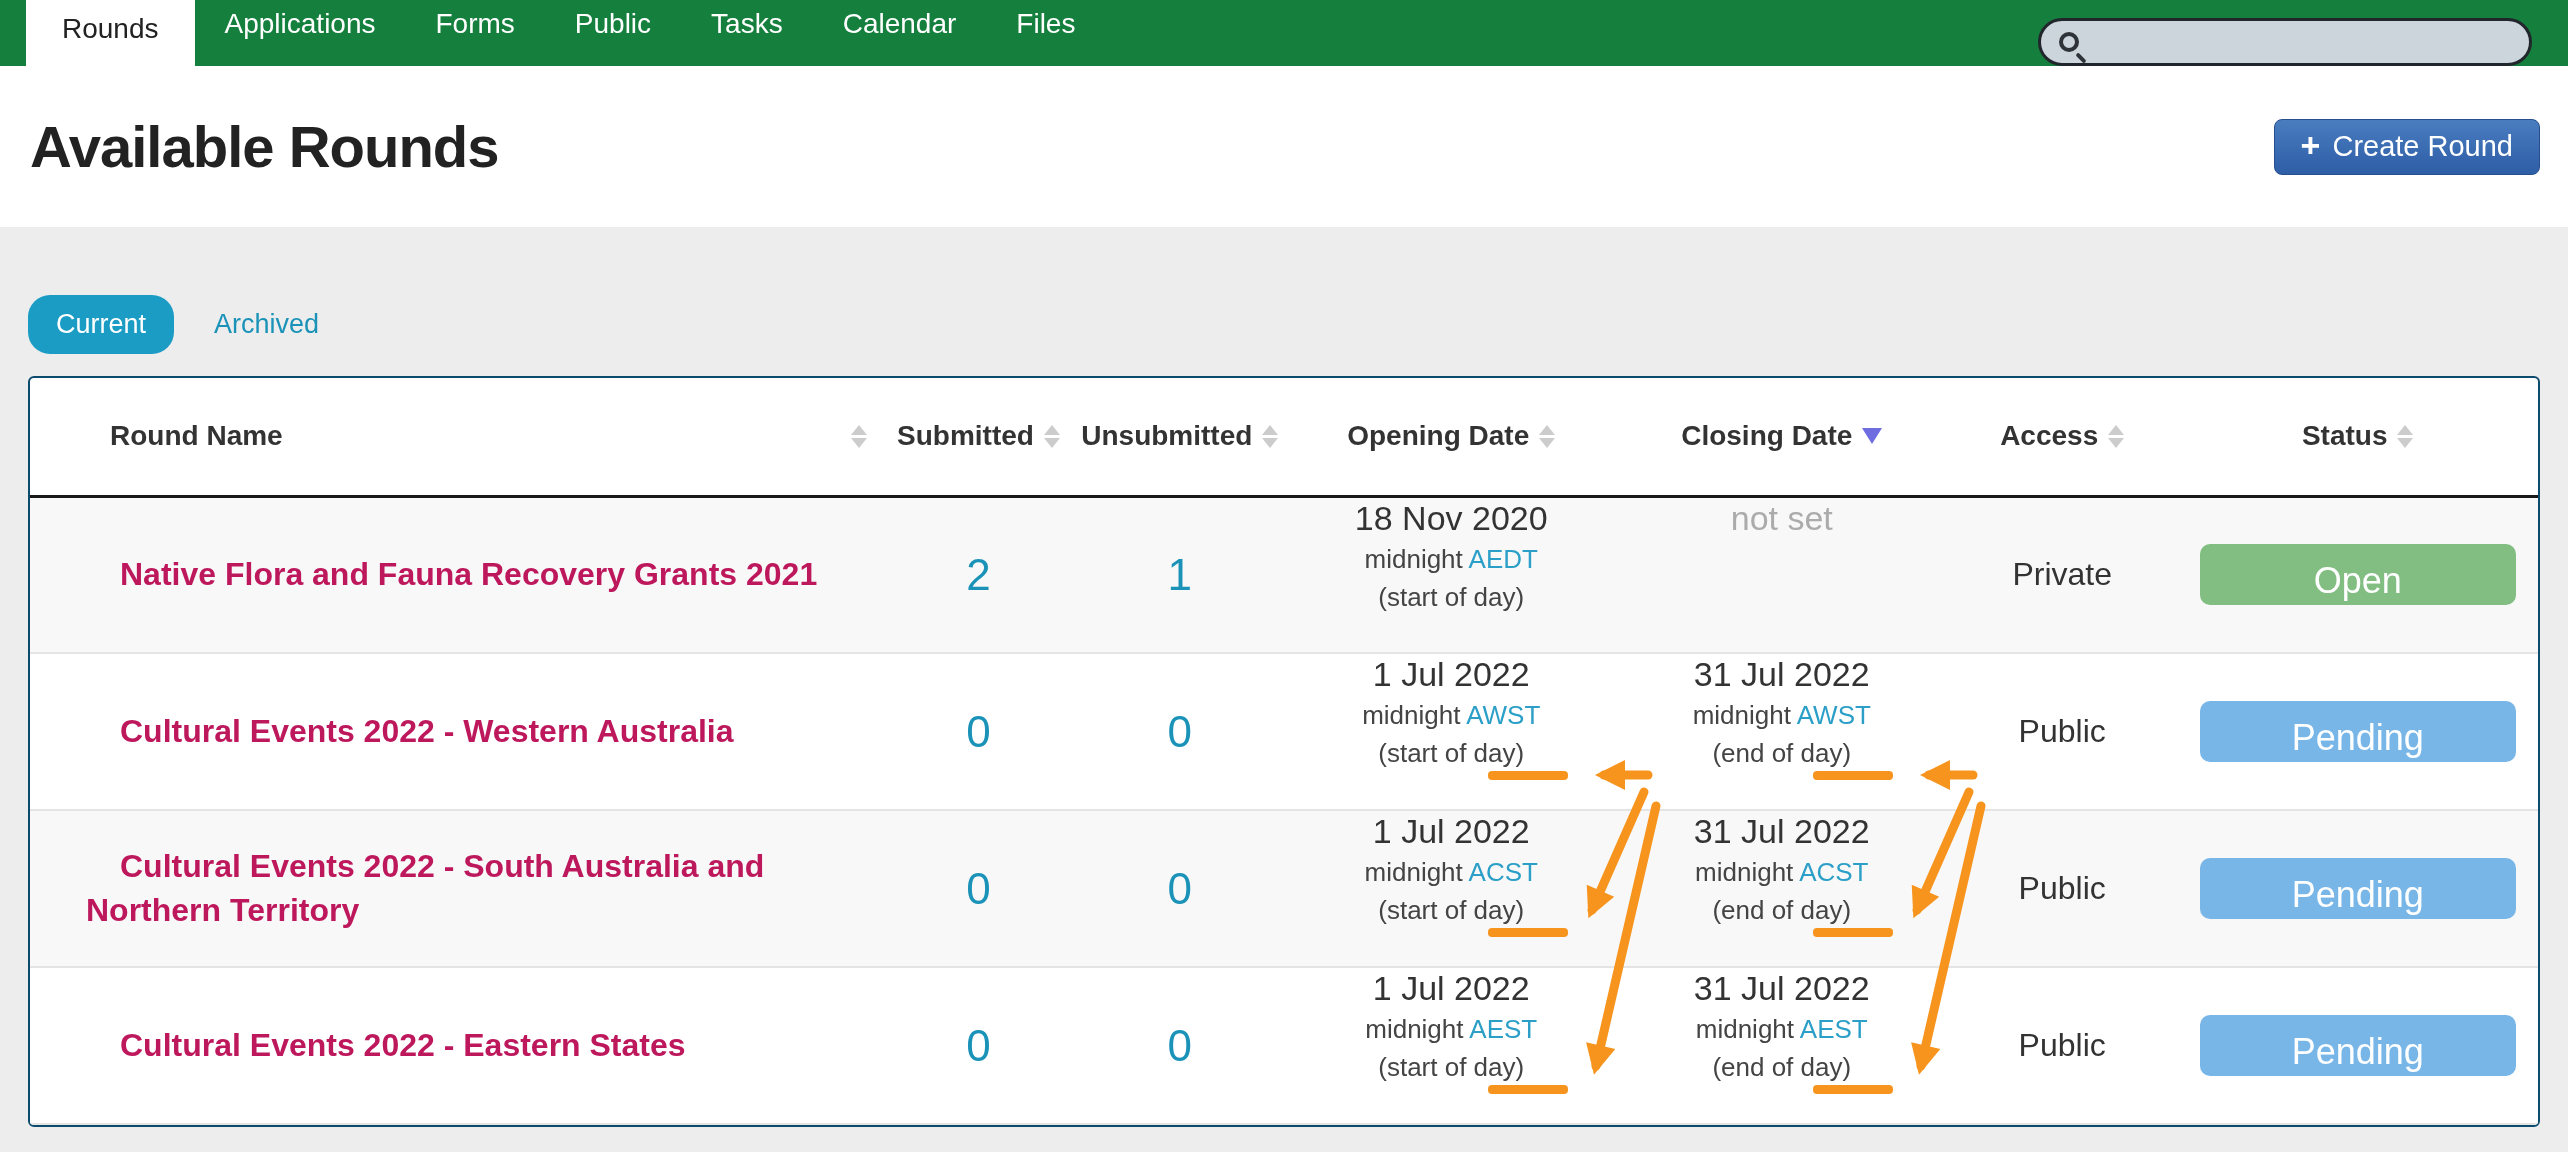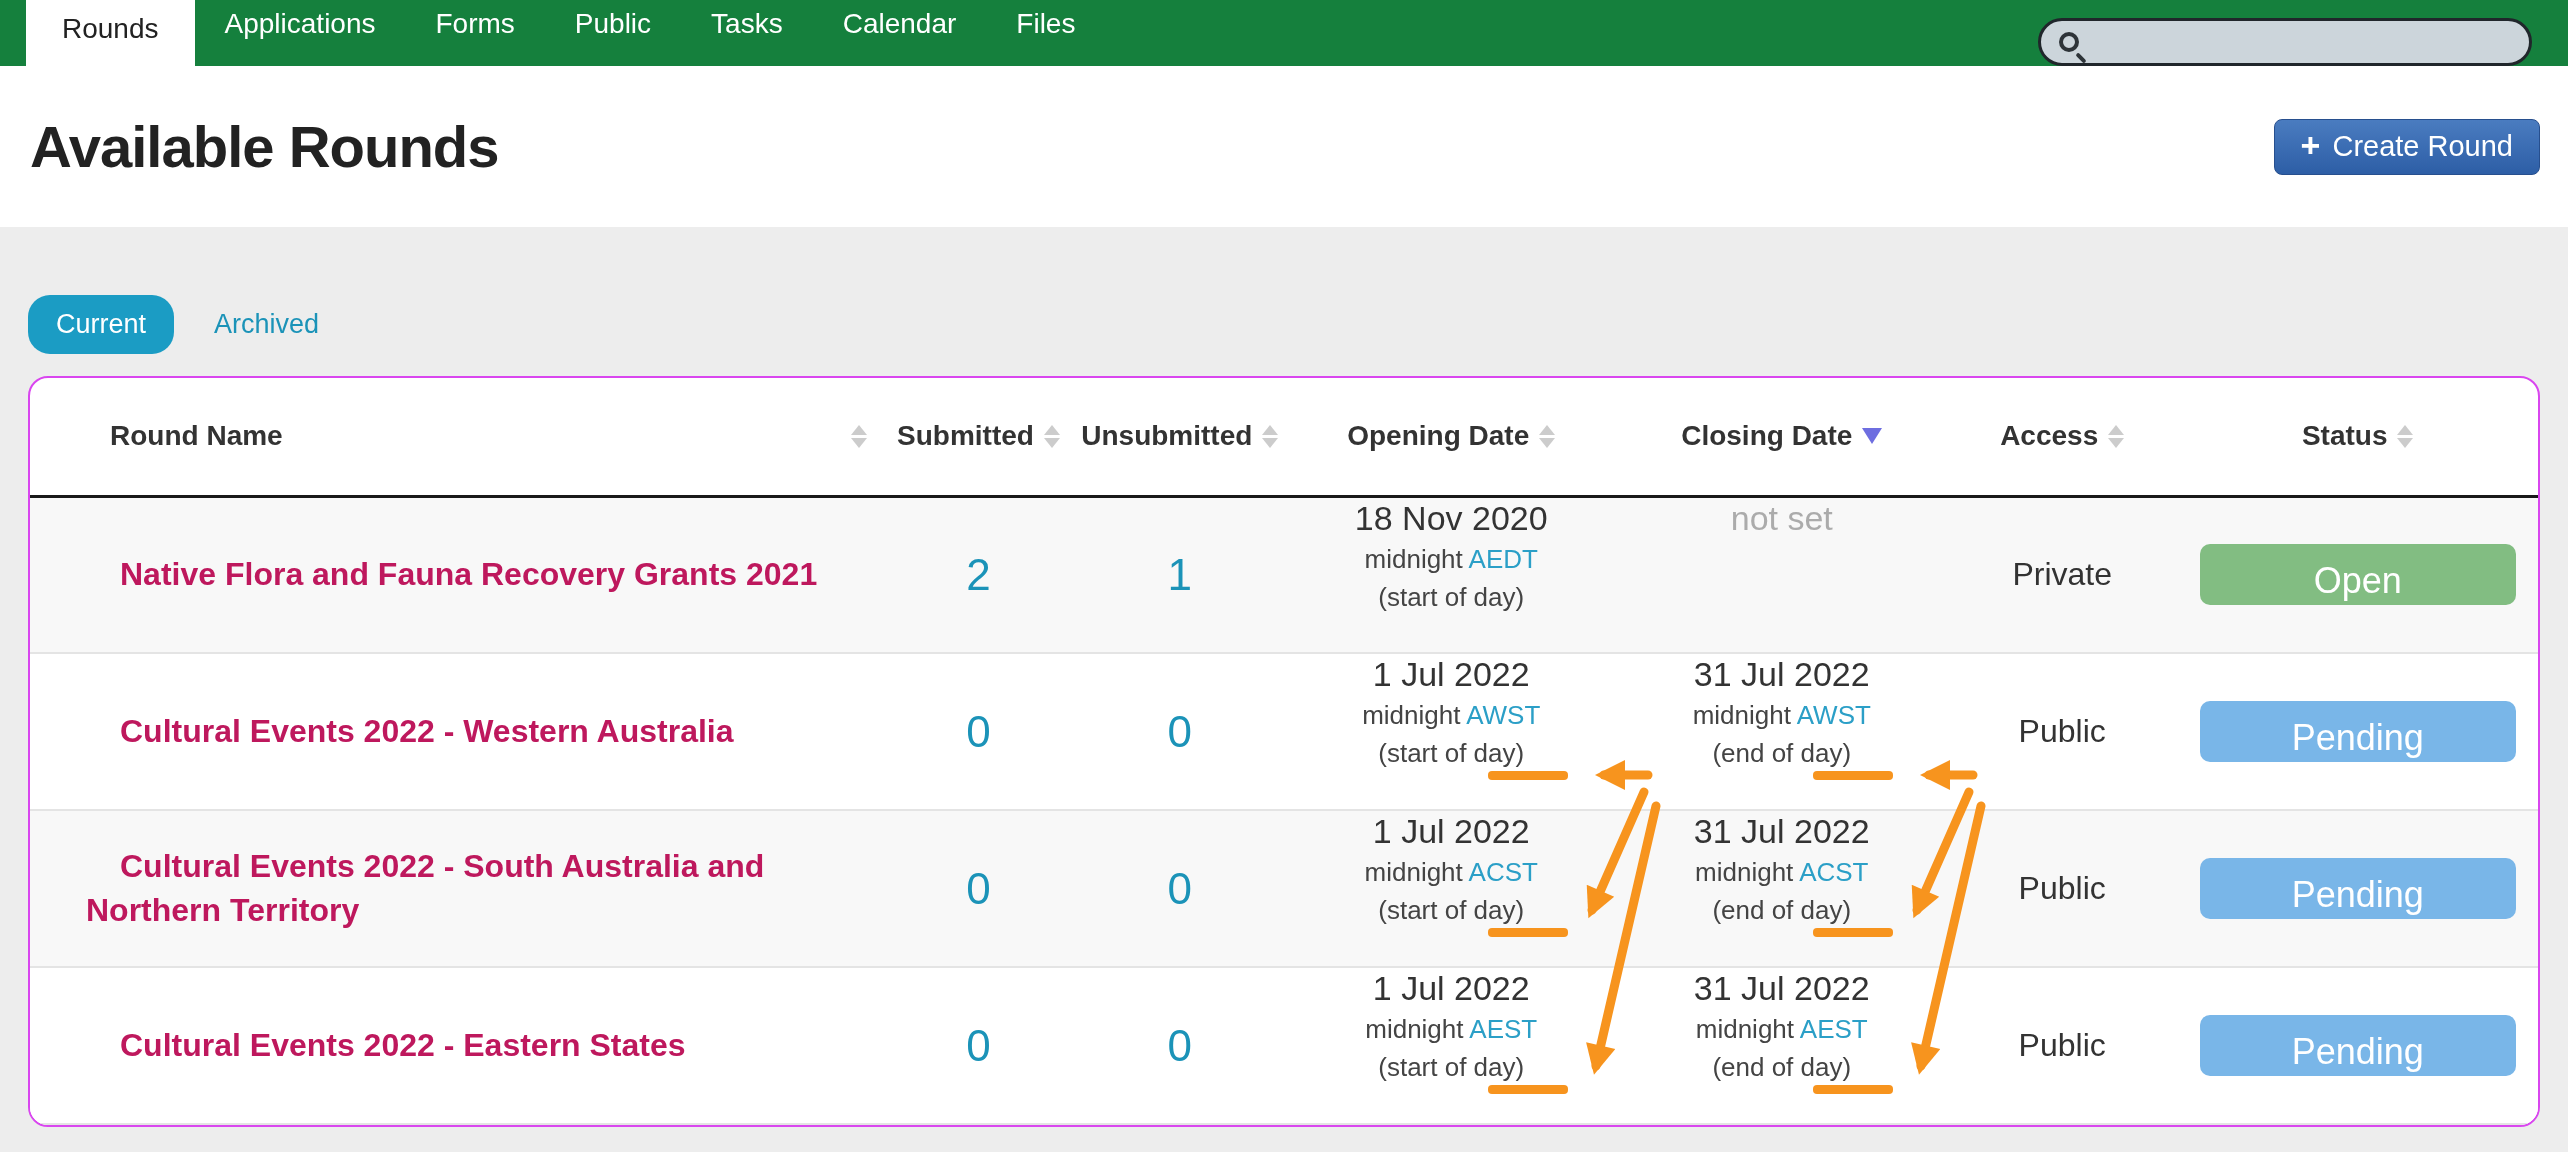--- a/index.html
+++ b/index.html
@@ -23,21 +23,21 @@
   .create-btn { background: linear-gradient(#4a7cc0, #2d5ea6); border: 1px solid #274f8e; border-radius: 8px;
     color: #ffffff; font-size: 29px; height: 56px; padding: 0 26px; display: flex; align-items: center; gap: 12px; cursor: pointer; }
   .plus { font-size: 34px; font-weight: 700; line-height: 1; position: relative; top: -2px; }
 
   
   .content { background: #ededed; padding: 68px 28px 0 28px; height: 906px; }
   .filter-row { display: flex; align-items: center; }
   .btn-current { background: #1b9cc4; color: #ffffff; font-size: 27px; border: none; border-radius: 22px; padding: 14px 28px; cursor: pointer; }
   .link-archived { color: #1b93b8; font-size: 27px; margin-left: 40px; text-decoration: none; cursor: pointer; }
 
-  .card { background: #ffffff; border: 2px solid #d946ef; border-radius: 20px; margin-top: 22px; overflow: hidden; }
+  .card { background: #ffffff; border: 2px solid #0c4a6e; border-radius: 6px; margin-top: 22px; overflow: hidden; }
   table { width: 100%; border-collapse: collapse; table-layout: fixed; }
   col.c-name { width: 852px; } col.c-sub { width: 190px; } col.c-unsub { width: 212px; }
   col.c-open { width: 330px; } col.c-close { width: 330px; } col.c-access { width: 230px; } col.c-status { width: 360px; }
 
   thead th { height: 118px; border-bottom: 3px solid #191919; font-size: 28px; font-weight: 700; color: #333; vertical-align: middle; }
   th .th-inner { display: flex; align-items: center; justify-content: center; gap: 10px; }
   th.th-name .th-inner { justify-content: space-between; padding-left: 80px; padding-right: 16px; }
   .sort { display: inline-flex; flex-direction: column; gap: 3px; }
   .sort .up { width: 0; height: 0; border-left: 8px solid transparent; border-right: 8px solid transparent; border-bottom: 10px solid #cccccc; }
   .sort .down { width: 0; height: 0; border-left: 8px solid transparent; border-right: 8px solid transparent; border-top: 10px solid #cccccc; }

